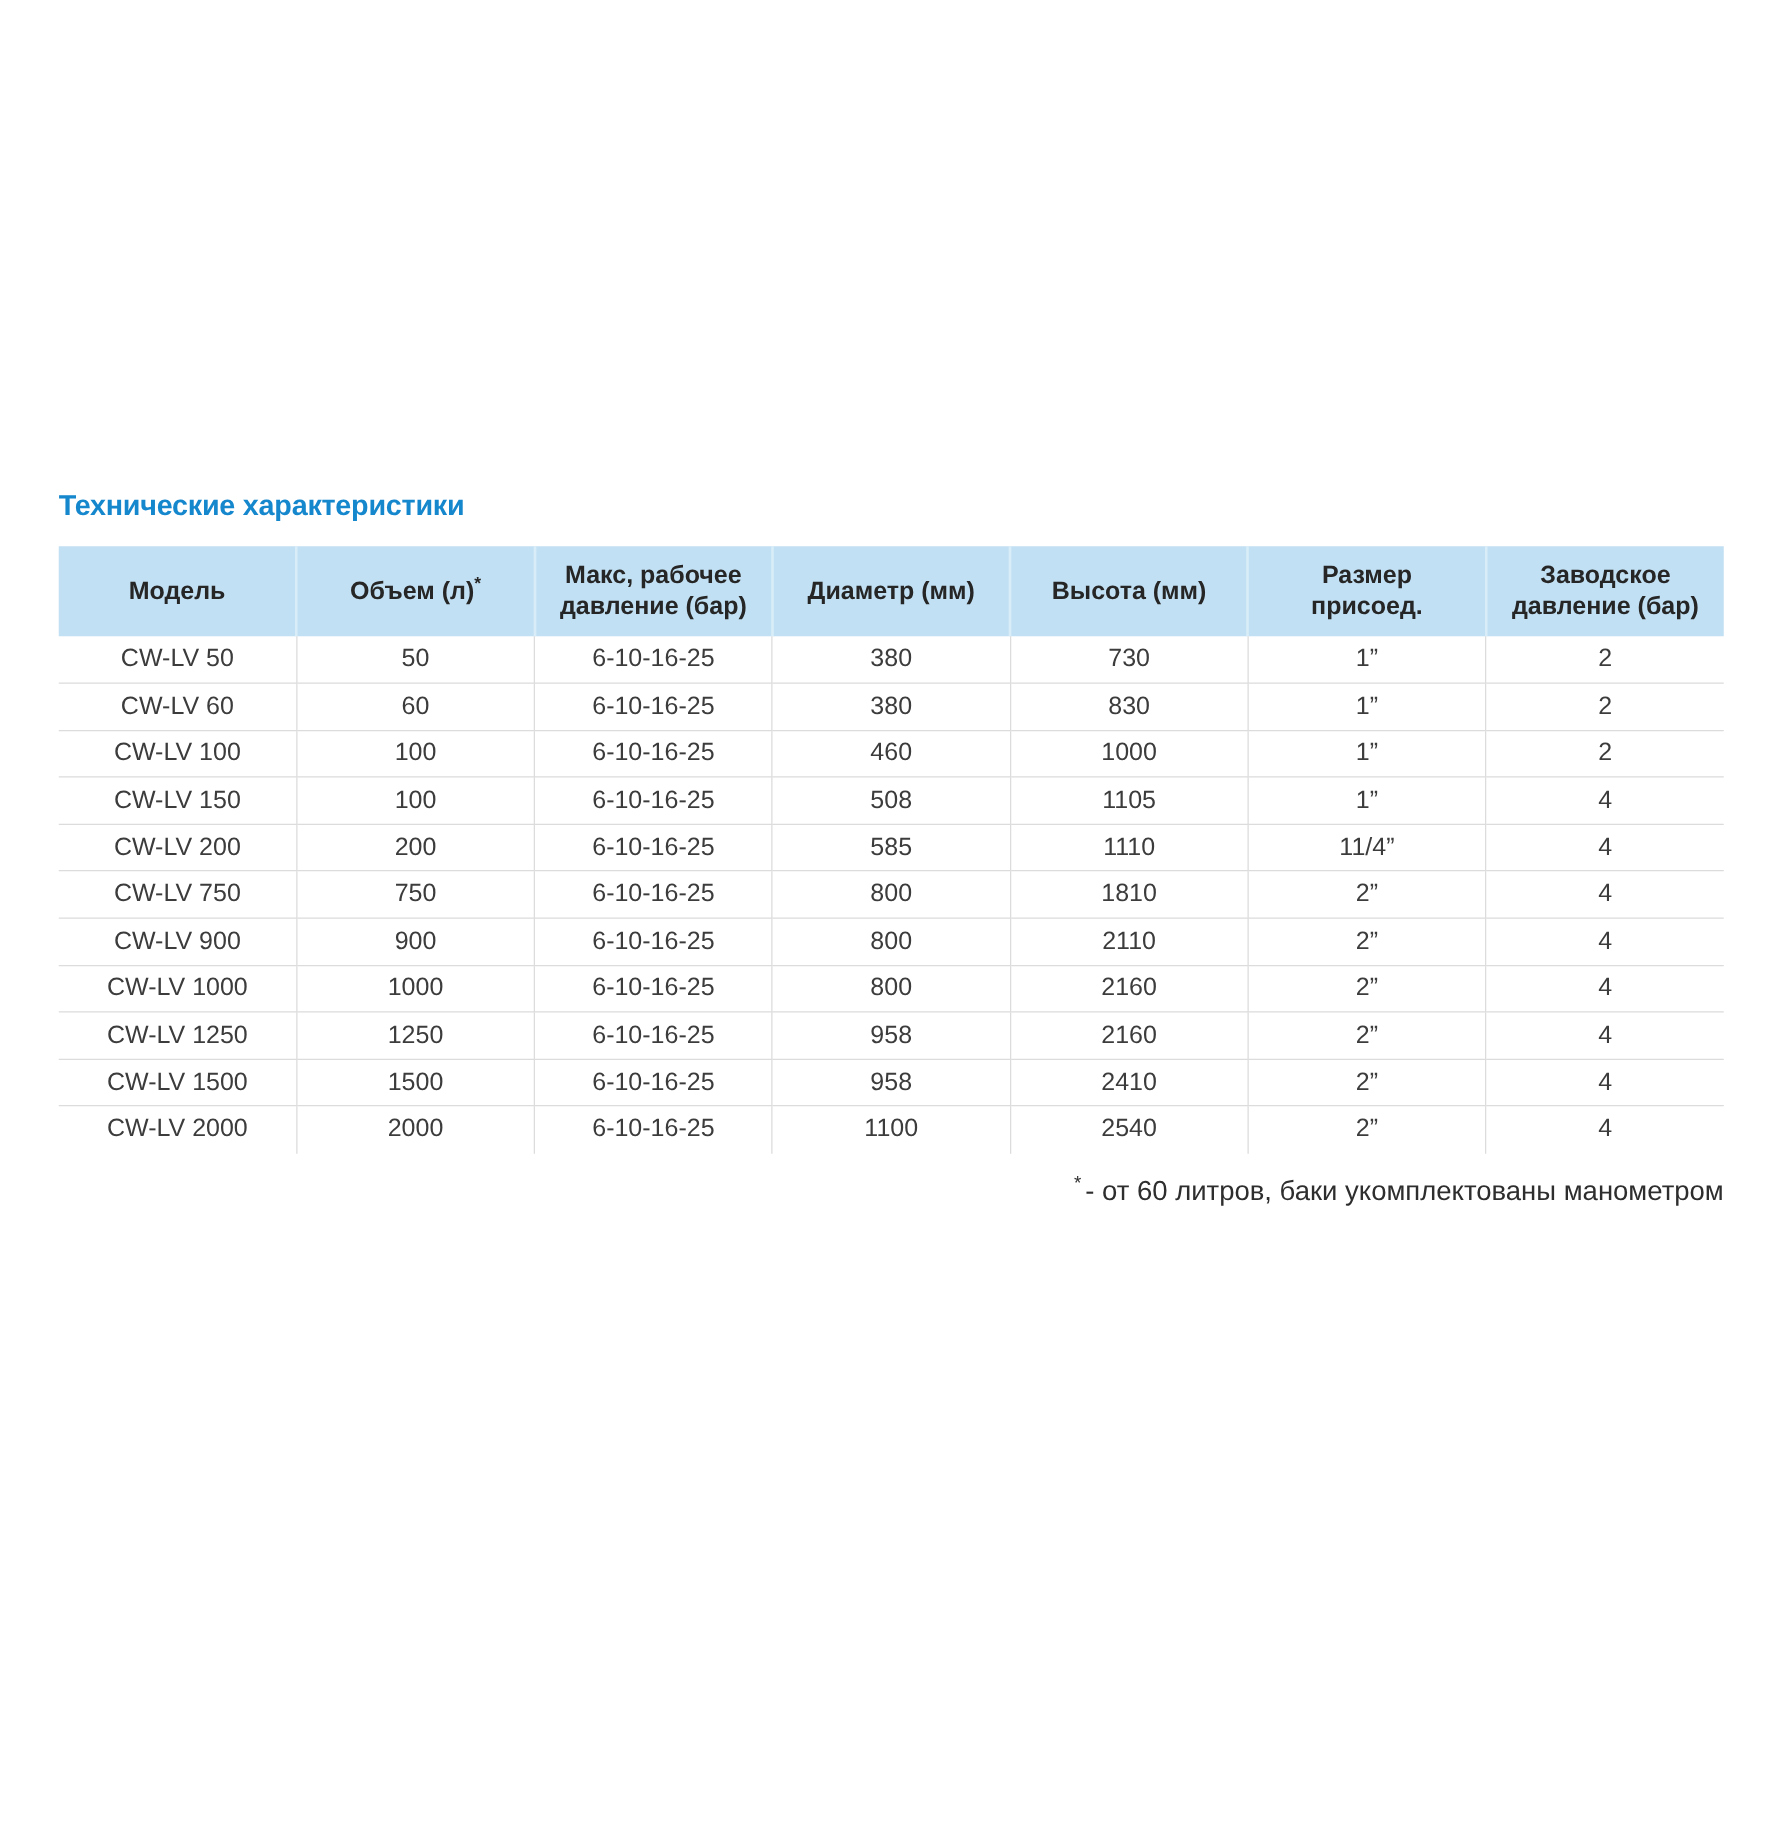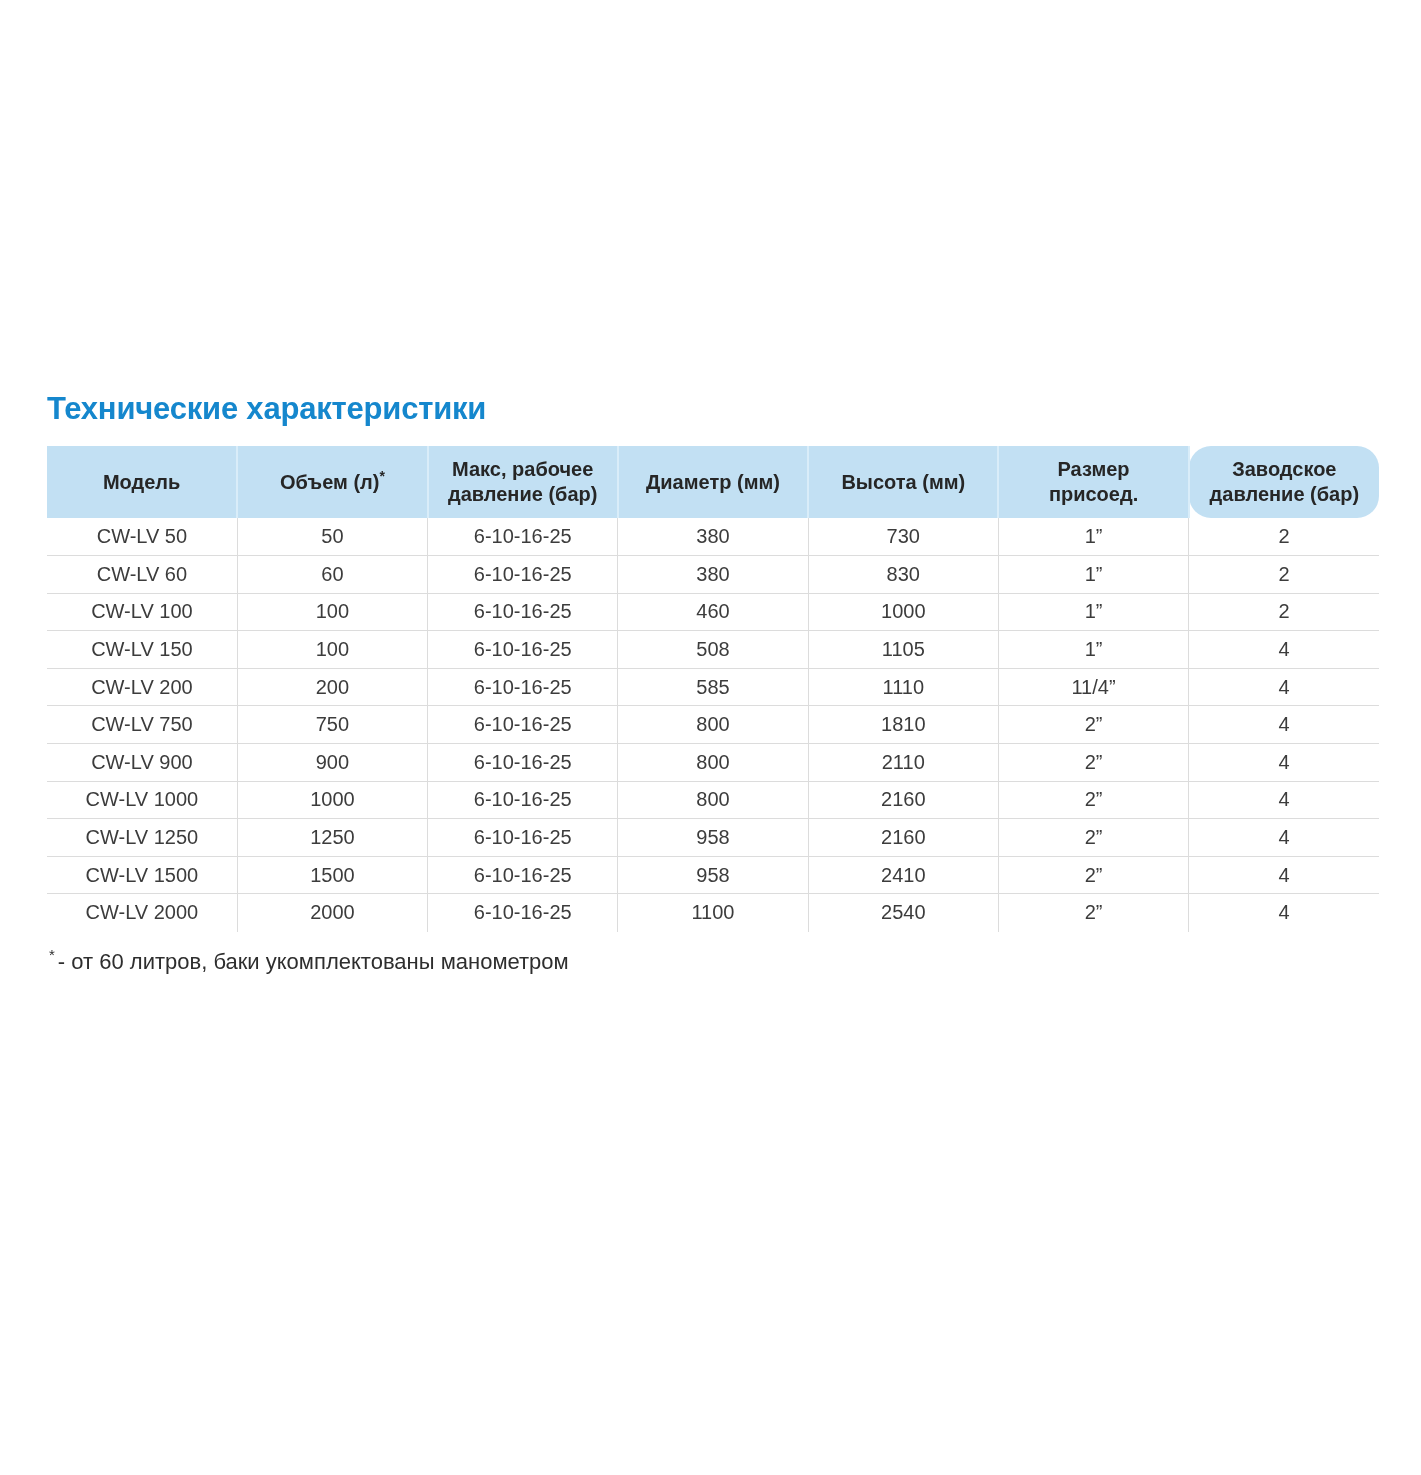--- a/index.html
+++ b/index.html
@@ -24,21 +24,21 @@
     overflow: hidden;
   }
   .page {
     position: absolute;
     left: 47px;
     top: 391px;
     width: 1332px;
   }
   .title {
     margin: 0 0 19px 0;
-    font-size: 31px;
+    font-size: 23px;
     font-weight: 700;
     color: var(--title-color);
     letter-spacing: -0.2px;
   }
   table.spec-table {
     width: 100%;
     border-collapse: collapse;
     table-layout: fixed;
   }
   thead th {
@@ -46,21 +46,21 @@
     color: var(--header-text);
     font-size: 20px;
     font-weight: 700;
     height: 72px;
     vertical-align: middle;
     text-align: center;
     line-height: 1.25;
     padding: 0 16px;
     border-right: 2px solid var(--header-sep);
   }
-  thead th:last-child { border-right: none; border-radius: 22px; }
+  thead th:last-child { border-right: none; }
   thead th sup {
     font-size: 14px;
     line-height: 0;
     vertical-align: super;
   }
   tbody td {
     color: var(--body-text);
     font-size: 20px;
     font-weight: 400;
     text-align: center;
@@ -70,20 +70,21 @@
     border-right: 1px solid var(--row-sep);
     border-bottom: 1px solid var(--row-sep);
     white-space: nowrap;
   }
   tbody td:last-child { border-right: none; }
   tbody tr:last-child td { border-bottom: none; }
   .footnote {
     margin: 17px 0 16px 2px;
     font-size: 22px;
     color: #2e2e2e;
+    text-align: right;
   }
   .footnote sup {
     font-size: 15px;
     vertical-align: super;
     line-height: 0;
     margin-right: 3px;
   }
 </style>
 </head>
 <body>

